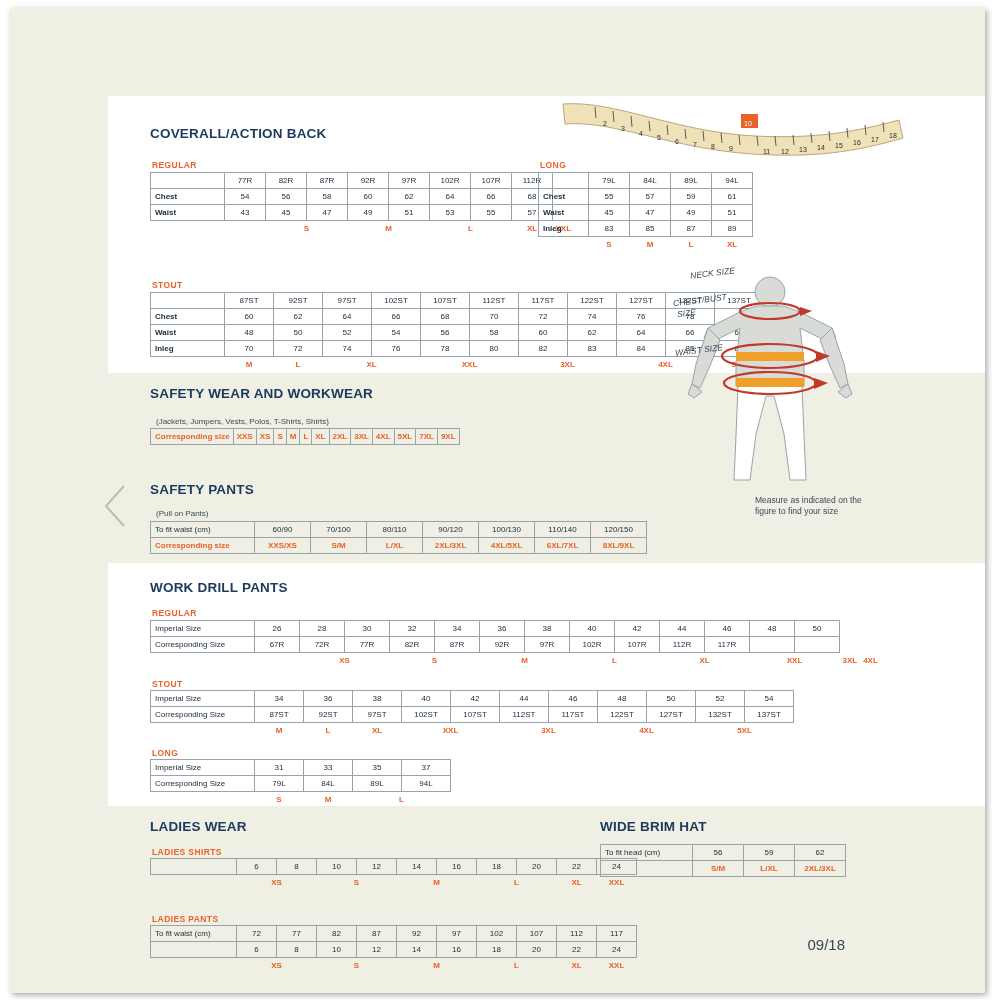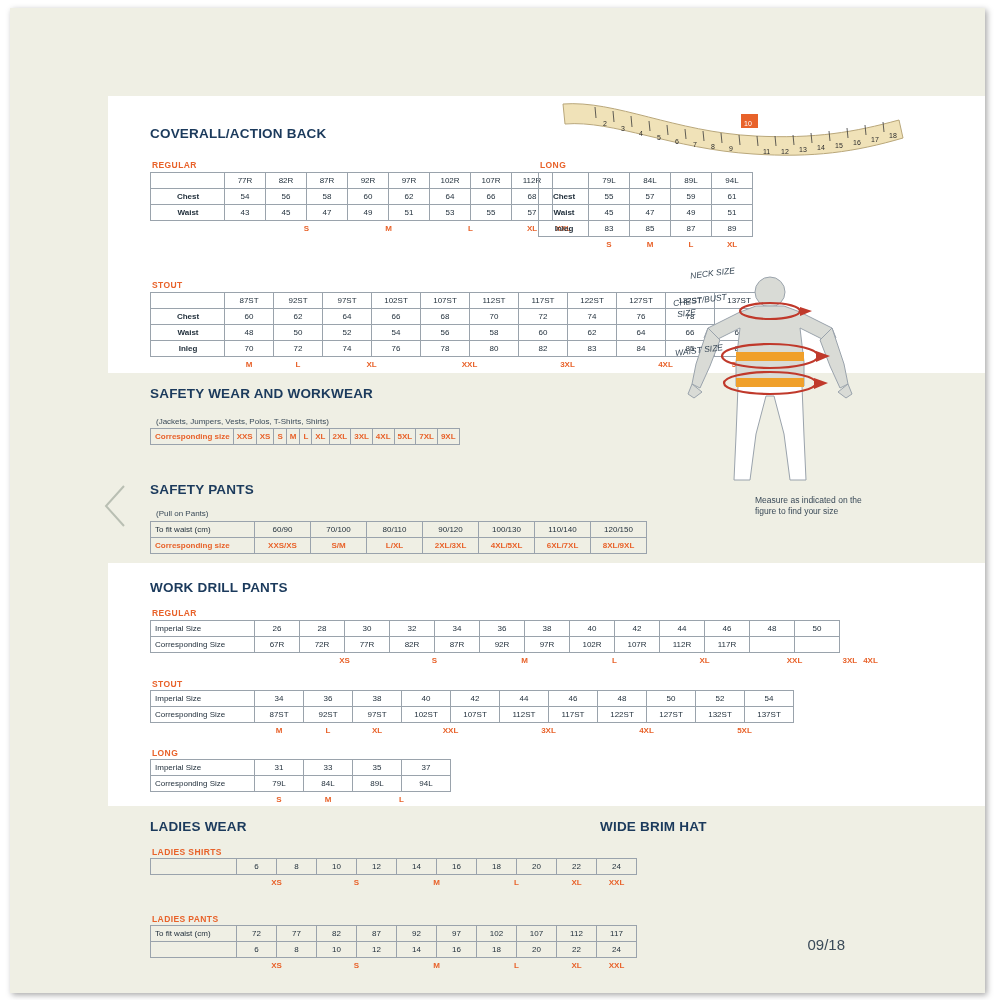--- a/index.html
+++ b/index.html
@@ -54,21 +54,21 @@
     font-size:8px;color:#23313d;
   }
   table.grid td{
     border:1px solid #9aa3ac;
     text-align:center;
     padding:2px 3px;
     height:11px;
     white-space:nowrap;
   }
   table.grid td.lbl{
-    text-align:center;font-weight:bold;padding-left:4px;
+    text-align:left;font-weight:bold;padding-left:4px;
   }
   table.grid td.lblplain{
     text-align:left;padding-left:4px;
   }
   table.grid tr.sizes td{
     border:none;color:#e8622a;font-weight:bold;font-size:8px;
   }
   table.grid tr.sizesin td{
     color:#e8622a;font-weight:bold;
   }
@@ -542,20 +542,36 @@
             <td class="nb" colspan="2">S</td>
             <td class="nb" colspan="2">M</td>
             <td class="nb" colspan="2">L</td>
             <td class="nb" colspan="1">XL</td>
             <td class="nb" colspan="1">XXL</td>
           </tr>
         </tbody>
       </table>
 
     <div class="secthead" style="left:590px;top:811px;">WIDE BRIM HAT</div>
+    <table class="grid" id="widebrim" style="left:590px;top:836px;">
+        <tbody>
+          <tr>
+            <td class="lblplain" style="width:84px">To fit head (cm)</td>
+            <td style="width:44px">56</td>
+            <td style="width:44px">59</td>
+            <td style="width:44px">62</td>
+          </tr>
+          <tr class="sizesin">
+            <td class="lblplain"></td>
+            <td colspan="1">S/M</td>
+            <td colspan="1">L/XL</td>
+            <td colspan="1">2XL/3XL</td>
+          </tr>
+        </tbody>
+      </table>
 
     <svg class="fig" width="200" height="235" viewBox="0 0 200 235">
       <g fill="#d9dbd6" stroke="#9aa3ac" stroke-width="1">
         <circle cx="100" cy="26" r="15"></circle>
         <path d="M86 40 L70 46 L38 62 L34 72 L42 76 L70 62 L66 96 L66 120 L134 120 L134 96 L130 62 L158 76 L166 72 L162 62 L130 46 L114 40 Z"></path>
         <path d="M38 62 L26 98 L22 118 L30 122 L40 100 L50 74 Z"></path>
         <path d="M162 62 L174 98 L178 118 L170 122 L160 100 L150 74 Z"></path>
         <path d="M22 118 L18 128 L24 132 L32 126 Z"></path>
         <path d="M178 118 L182 128 L176 132 L168 126 Z"></path>
         <path d="M68 120 L66 170 L64 214 L80 214 L86 168 L96 130 L104 130 L114 168 L120 214 L136 214 L134 170 L132 120 Z" fill="#ffffff"></path>

